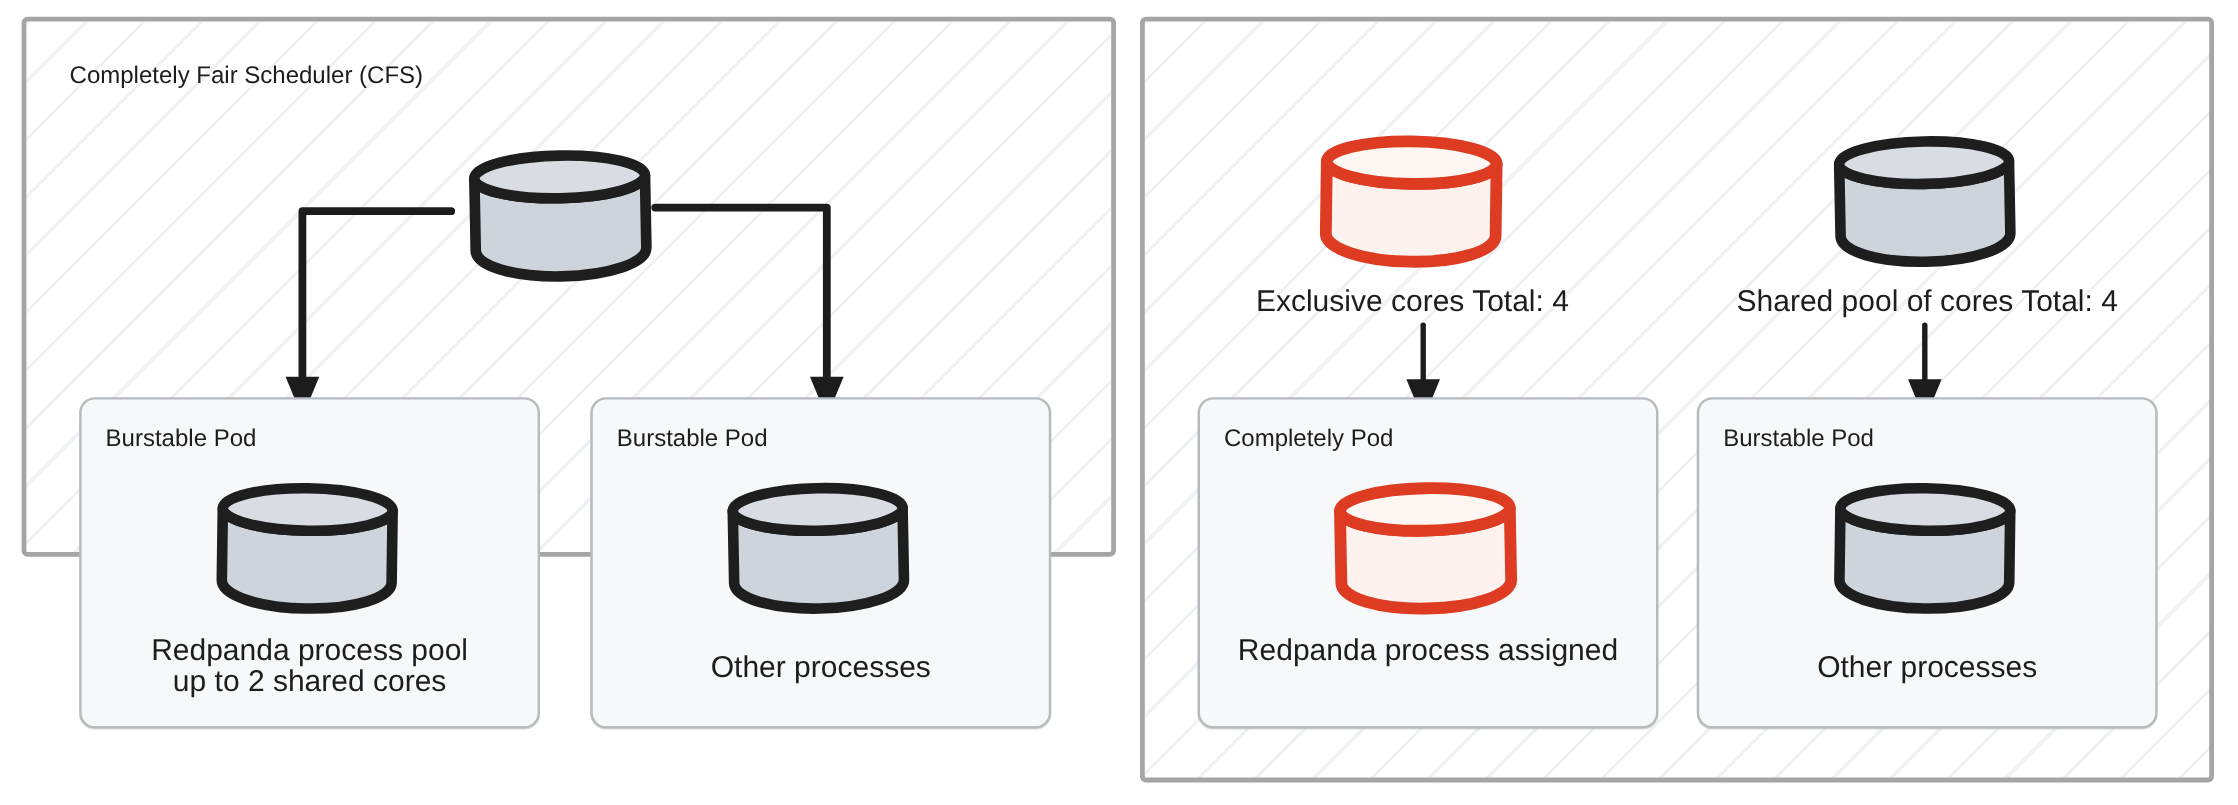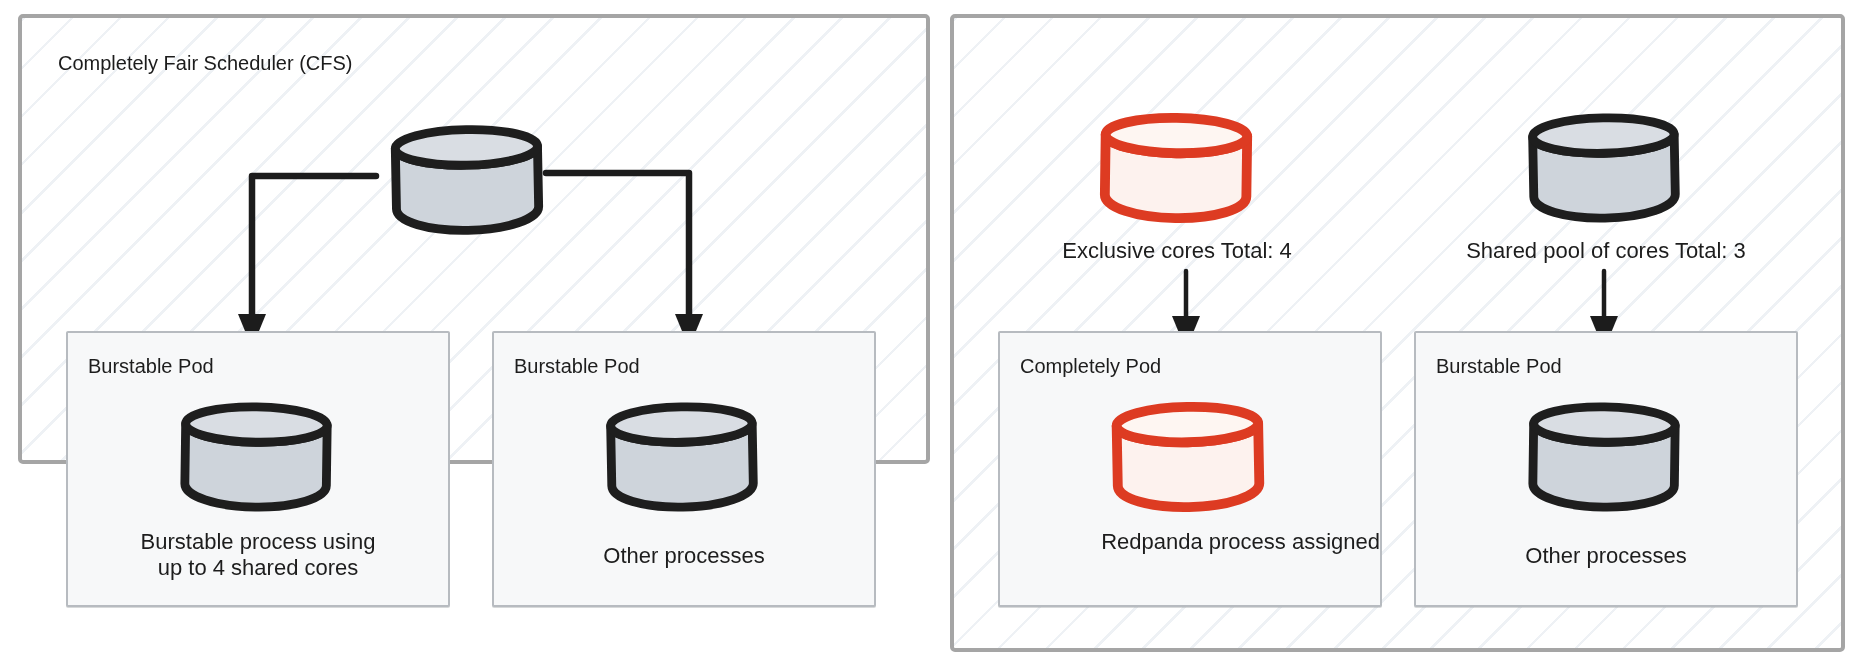--- a/index.html
+++ b/index.html
@@ -34,39 +34,39 @@
     font-size:20px;line-height:26px;
     white-space:nowrap;
     color:#1c1c1c;
   }
   .pod{
     position:absolute;
     box-sizing:border-box;
     width:384px;height:276px;
     background:#f7f8f9;
     border:2px solid #b7bbc0;
-    border-radius:2px;
+    border-radius:13px;
     box-shadow:0 1px 0 rgba(140,145,150,0.35);
   }
   .pod-title{
     position:absolute;left:20px;top:20px;
     font-size:20px;line-height:26px;
     white-space:nowrap;
   }
   .cyl{position:absolute;}
   .cyl svg{display:block;}
   .cyl-body-gray{fill:#ced4db;stroke:#1e1e1e;}
   .cyl-top-gray{fill:#d9dde3;stroke:#1e1e1e;}
   .cyl-body-red{fill:#fdf2ee;stroke:#dd3b22;}
   .cyl-top-red{fill:#fef6f2;stroke:#dd3b22;}
   .tilt-a{transform:rotate(-1.1deg);}
   .tilt-b{transform:rotate(0.8deg);}
   .label{
     position:absolute;
-    font-size:22px;line-height:26px;
+    font-size:25px;line-height:26px;
     text-align:center;
     white-space:nowrap;
   }
   .arrow-layer{
     position:absolute;inset:0;
     width:100%;height:100%;
     pointer-events:none;
   }
 </style>
 </head>
@@ -97,22 +97,22 @@
 
     <div class="pod" style="left:44px;top:313px;">
       <div class="pod-title">Burstable Pod</div>
       <div class="cyl tilt-b" style="left:108px;top:66px;">
         <svg width="160" height="114" viewBox="0 0 160 116">
           <path class="cyl-body-gray" stroke-width="9" stroke-linejoin="round" stroke-linecap="round" d="M 8 26 L 8 87 C 8 100 40 110 80 110 C 120 110 152 100 152 87 L 152 26 A 72 18 0 0 1 8 26 Z"></path>
           <ellipse class="cyl-top-gray" stroke-width="9" cx="80" cy="26" rx="72" ry="18"></ellipse>
         </svg>
       </div>
       <div class="label" style="left:0;top:196px;width:100%;">
-        <div>Burstable process using</div>
-        <div>up to 4 shared cores</div>
+        <div>Redpanda process pool</div>
+        <div>up to 2 shared cores</div>
       </div>
     </div>
 
     <div class="pod" style="left:470px;top:313px;">
       <div class="pod-title">Burstable Pod</div>
       <div class="cyl tilt-a" style="left:108px;top:66px;">
         <svg width="160" height="114" viewBox="0 0 160 116">
           <path class="cyl-body-gray" stroke-width="9" stroke-linejoin="round" stroke-linecap="round" d="M 8 26 L 8 87 C 8 100 40 110 80 110 C 120 110 152 100 152 87 L 152 26 A 72 18 0 0 1 8 26 Z"></path>
           <ellipse class="cyl-top-gray" stroke-width="9" cx="80" cy="26" rx="72" ry="18"></ellipse>
         </svg>
@@ -132,38 +132,38 @@
     </div>
 
     <div class="cyl tilt-a" style="left:570px;top:92px;">
       <svg width="160" height="114" viewBox="0 0 160 116">
         <path class="cyl-body-gray" stroke-width="9" stroke-linejoin="round" stroke-linecap="round" d="M 8 26 L 8 87 C 8 100 40 110 80 110 C 120 110 152 100 152 87 L 152 26 A 72 18 0 0 1 8 26 Z"></path>
         <ellipse class="cyl-top-gray" stroke-width="9" cx="80" cy="26" rx="72" ry="18"></ellipse>
       </svg>
     </div>
 
     <div class="label" style="left:53px;top:220px;width:340px;">Exclusive cores Total: 4</div>
-    <div class="label" style="left:482px;top:220px;width:340px;">Shared pool of cores Total: 3</div>
+    <div class="label" style="left:482px;top:220px;width:340px;">Shared pool of cores Total: 4</div>
 
     <svg class="arrow-layer">
       <path d="M 232 253 L 232 300" fill="none" stroke="#1c1c1c" stroke-width="4.5" stroke-linecap="round"></path>
       <polygon points="218,298 246,298 232,332" fill="#1c1c1c"></polygon>
       <path d="M 650 253 L 650 300" fill="none" stroke="#1c1c1c" stroke-width="4.5" stroke-linecap="round"></path>
       <polygon points="636,298 664,298 650,332" fill="#1c1c1c"></polygon>
     </svg>
 
     <div class="pod" style="left:44px;top:313px;">
       <div class="pod-title">Completely Pod</div>
       <div class="cyl tilt-a" style="left:108px;top:66px;">
         <svg width="160" height="114" viewBox="0 0 160 116">
           <path class="cyl-body-red" stroke-width="10" stroke-linejoin="round" stroke-linecap="round" d="M 8 26 L 8 87 C 8 100 40 110 80 110 C 120 110 152 100 152 87 L 152 26 A 72 18 0 0 1 8 26 Z"></path>
           <ellipse class="cyl-top-red" stroke-width="10" cx="80" cy="26" rx="72" ry="18"></ellipse>
         </svg>
       </div>
-      <div class="label" style="left:0;top:196px;width:100%;text-align:right;">
+      <div class="label" style="left:0;top:196px;width:100%;">
         <div>Redpanda process assigned</div>
       </div>
     </div>
 
     <div class="pod" style="left:460px;top:313px;">
       <div class="pod-title">Burstable Pod</div>
       <div class="cyl tilt-b" style="left:108px;top:66px;">
         <svg width="160" height="114" viewBox="0 0 160 116">
           <path class="cyl-body-gray" stroke-width="9" stroke-linejoin="round" stroke-linecap="round" d="M 8 26 L 8 87 C 8 100 40 110 80 110 C 120 110 152 100 152 87 L 152 26 A 72 18 0 0 1 8 26 Z"></path>
           <ellipse class="cyl-top-gray" stroke-width="9" cx="80" cy="26" rx="72" ry="18"></ellipse>

